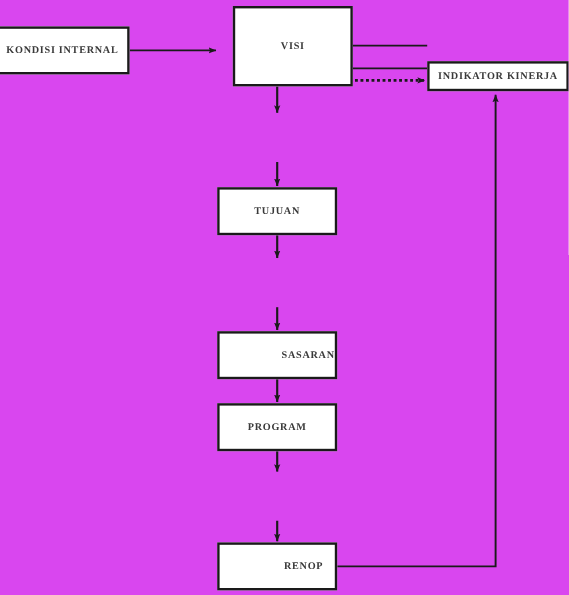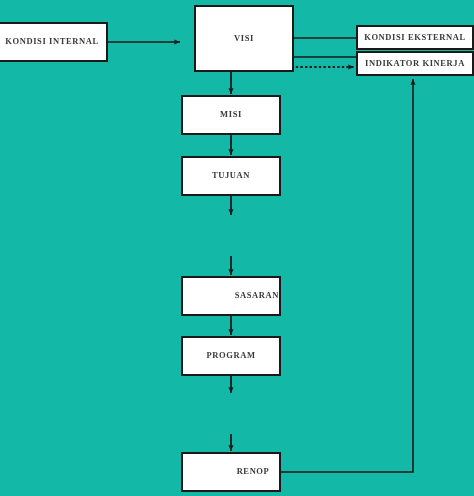--- a/index.html
+++ b/index.html
@@ -7,21 +7,21 @@
     padding: 0;
     background: #ffffff;
   }
   body {
     font-family: "Liberation Serif", "DejaVu Serif", serif;
   }
   #diagram-root {
     position: relative;
     width: 474px;
     height: 496px;
-    background: #14b8a6;
+    background: #d946ef;
     overflow: hidden;
   }
   .node {
     position: absolute;
     box-sizing: border-box;
     background: #ffffff;
     border: 2px solid #1a1a1a;
     display: flex;
     align-items: center;
     justify-content: center;
@@ -107,31 +107,25 @@
   </svg>
 
   <div class="node node-internal">
     <span class="node-label">KONDISI INTERNAL</span>
   </div>
 
   <div class="node node-visi">
     <span class="node-label">VISI</span>
   </div>
 
-  <div class="node node-eksternal">
-    <span class="node-label">KONDISI EKSTERNAL</span>
-  </div>
 
   <div class="node node-indikator">
     <span class="node-label">INDIKATOR KINERJA</span>
   </div>
 
-  <div class="node node-misi">
-    <span class="node-label">MISI</span>
-  </div>
 
   <div class="node node-tujuan">
     <span class="node-label">TUJUAN</span>
   </div>
 
 
   <div class="node node-sasaran">
     <span class="node-label">SASARAN</span>
   </div>
 

